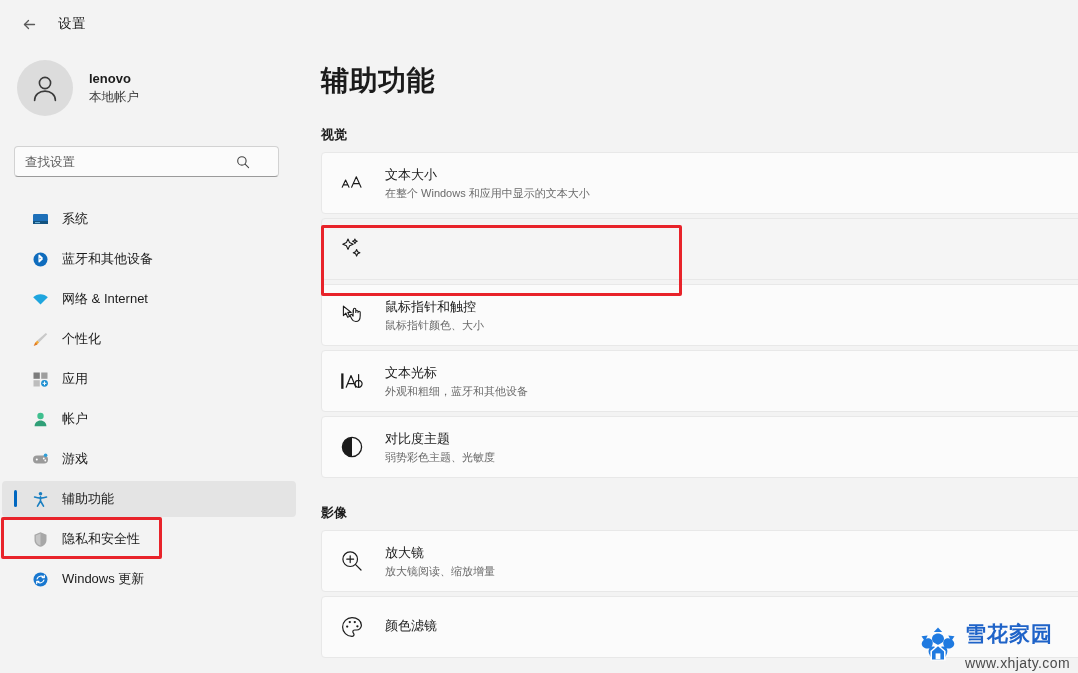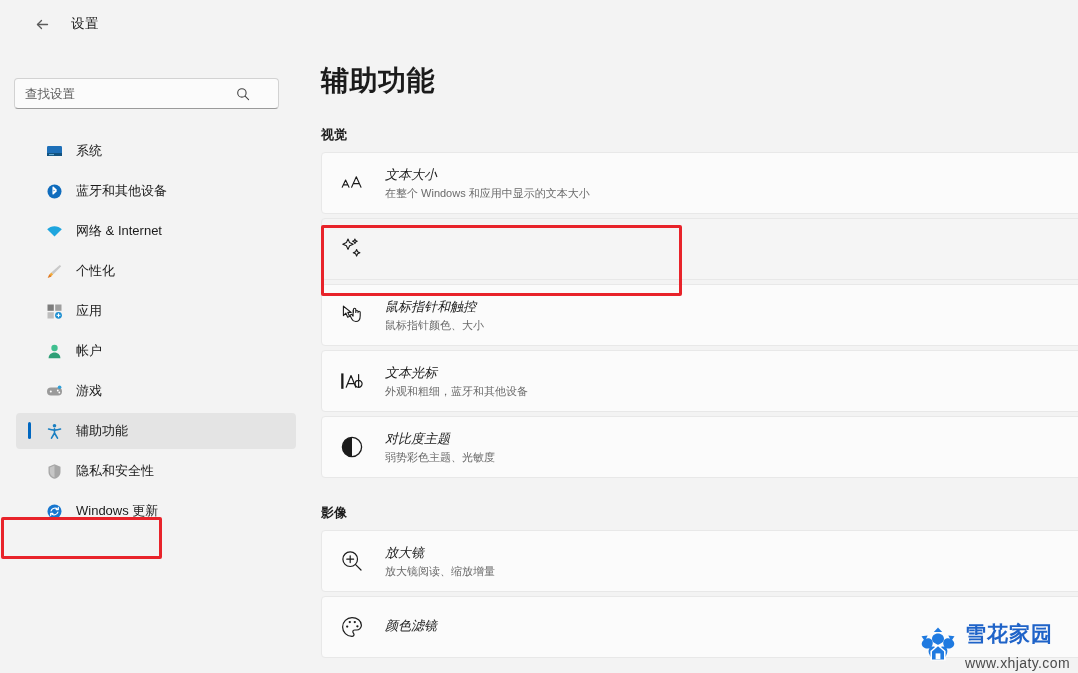--- a/index.html
+++ b/index.html
@@ -8,21 +8,21 @@
     overflow: hidden;
     background: #f3f3f3;
     font-family: "Liberation Sans", "DejaVu Sans", sans-serif;
     color: #1b1b1b;
   }
   #app { position: relative; width: 1078px; height: 673px; background: #f3f3f3; }
 
   
   #titlebar {
     position: absolute; top: 0; left: 0; width: 1078px; height: 48px;
-    display: flex; align-items: center; gap: 14px; padding-left: 27px;
+    display: flex; align-items: center; gap: 14px; padding-left: 14px;
     background: #f3f3f3;
   }
   #back-btn {
     width: 30px; height: 30px; border-radius: 4px;
     display: flex; align-items: center; justify-content: center;
     color: #5a5a5a;
   }
   #back-btn svg { display: block; }
   #app-title { font-size: 13.5px; color: #1b1b1b; letter-spacing: .5px; }
 
@@ -51,21 +51,21 @@
     border-radius: 4px; background: #fbfbfb;
     font-family: inherit; font-size: 12.5px; color: #1b1b1b;
     padding: 0 32px 0 10px; outline: none;
   }
   #search-input::placeholder { color: #5e5e5e; }
   #search-icon {
     position: absolute; right: 9px; top: 50%; transform: translateY(-50%);
     color: #444; pointer-events: none; display: flex;
   }
 
-  #navlist { margin-top: 24px; padding: 0 14px 0 16px; list-style: none; text-align: center; }
+  #navlist { margin-top: 24px; padding: 0 14px 0 2px; list-style: none; text-align: center; }
   .nav-item {
     position: relative; display: flex; align-items: center; gap: 13px;
     height: 36px; margin-bottom: 4px; padding-left: 29px;
     border-radius: 4px; cursor: default;
   }
   .nav-item .nav-icon {
     width: 18px; height: 18px; flex: none;
     display: flex; align-items: center; justify-content: center;
   }
   .nav-item .nav-label { font-size: 13px; color: #1b1b1b; white-space: nowrap; }
@@ -95,21 +95,21 @@
     display: flex; align-items: center; gap: 20px;
     padding-left: 17px;
   }
   .card.card-alt { background: #f5f5f5; }
   .card .card-icon {
     width: 26px; height: 26px; flex: none;
     display: flex; align-items: center; justify-content: center;
     color: #1b1b1b;
   }
   .card .card-text { display: flex; flex-direction: column; gap: 2px; }
-  .card .card-title { font-size: 13px; color: #1b1b1b; font-style: italic; }
+  .card .card-title { font-size: 13px; color: #1b1b1b; }
   .card .card-sub { font-size: 11px; color: #6a6a6a; }
 
   
   .annot {
     position: absolute; border: 3px solid #e8232a;
     pointer-events: none; border-radius: 2px; z-index: 40;
   }
   #annot-sidebar { left: 1px; top: 517px; width: 161px; height: 42px; }
   #annot-card { left: 321px; top: 225px; width: 361px; height: 71px; }
 
@@ -138,20 +138,32 @@
       <svg width="17" height="17" viewBox="0 0 17 17" fill="none" stroke="currentColor" stroke-width="1.3" stroke-linecap="round" stroke-linejoin="round">
         <path d="M13.5 8.5H3.5"></path>
           <path d="M7.5 4.5L3.5 8.5L7.5 12.5"></path>
       </svg>
     </div>
     <div id="app-title">设置</div>
   </div>
 
   <div id="sidebar">
 
+    <div id="account">
+      <div id="avatar">
+        <svg width="34" height="34" viewBox="0 0 34 34" fill="none" stroke="currentColor" stroke-width="1.6">
+          <circle cx="17" cy="12" r="5.6"></circle>
+          <path d="M6.6 29.5c0-5.6 4.7-9.4 10.4-9.4s10.4 3.8 10.4 9.4" stroke-linecap="round"></path>
+        </svg>
+      </div>
+      <div id="account-text">
+        <div id="account-name">lenovo</div>
+        <div id="account-type">本地帐户</div>
+      </div>
+    </div>
 
     <div id="search-wrap">
       <input id="search-input" type="text" placeholder="查找设置" style="">
       <span id="search-icon">
         <svg width="14" height="14" viewBox="0 0 14 14" fill="none" stroke="currentColor" stroke-width="1.1">
           <circle cx="5.9" cy="5.9" r="4.2"></circle>
             <path d="M9.1 9.1L12.6 12.6" stroke-linecap="round"></path>
         </svg>
       </span>
     </div>

